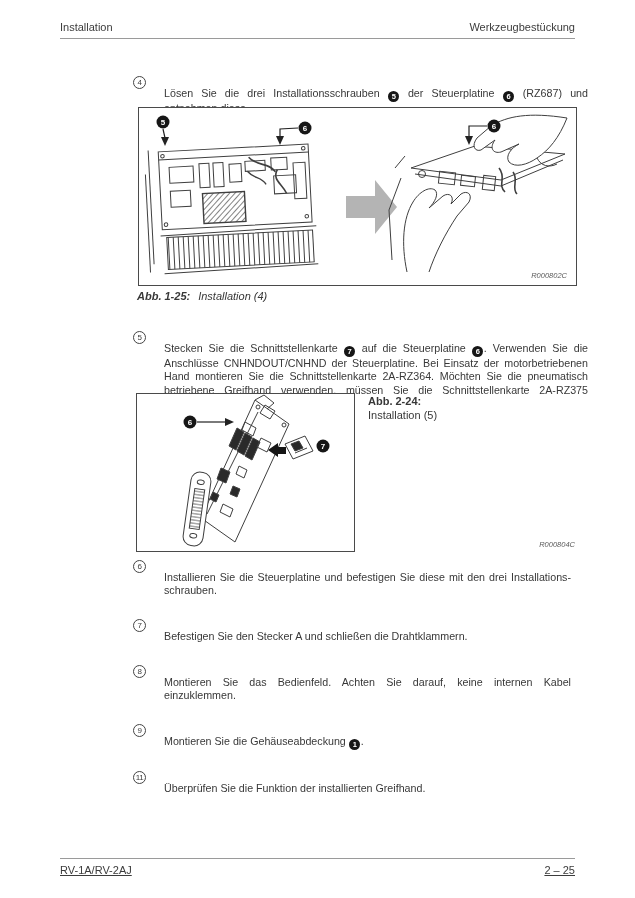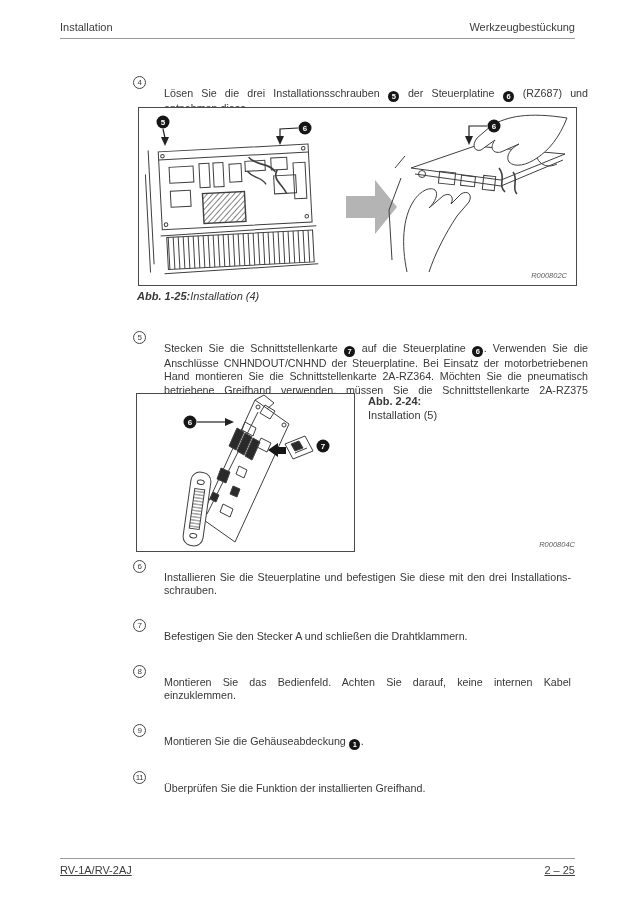--- a/index.html
+++ b/index.html
@@ -39,21 +39,21 @@
   .steps-rest { left:133px; top:559px; width:450px; }
   .steps-rest .step { margin-bottom:8.4px; }
 
   
   .figbox { position:absolute; background:#fff; border:1px solid #4a4a4a; box-sizing:border-box; }
   .fig1 { left:138px; top:107px; width:439px; height:179px; }
   .fig2row { position:absolute; left:136px; top:393px; width:439px; height:159px; }
   .fig2 { left:0; top:0; width:219px; height:159px; }
   .caption { position:absolute; left:137px; top:290px; font-size:11px; font-style:italic; }
   .cap-label { font-weight:bold; }
-  .cap-text { margin-left:0; }
+  .cap-text { margin-left:8px; }
   .figcap { position:absolute; left:232px; top:2px; font-size:11px; line-height:13.5px; }
   .figcap .cap-label { display:block; }
   .refcode { font-size:7.5px; font-style:italic; color:#5a5a5a; }
   .refcode-2 { position:absolute; right:0; bottom:3px;text-align:right; }
   svg { display:block; }
 </style>
 </head>
 <body>
 
 <div class="page">

